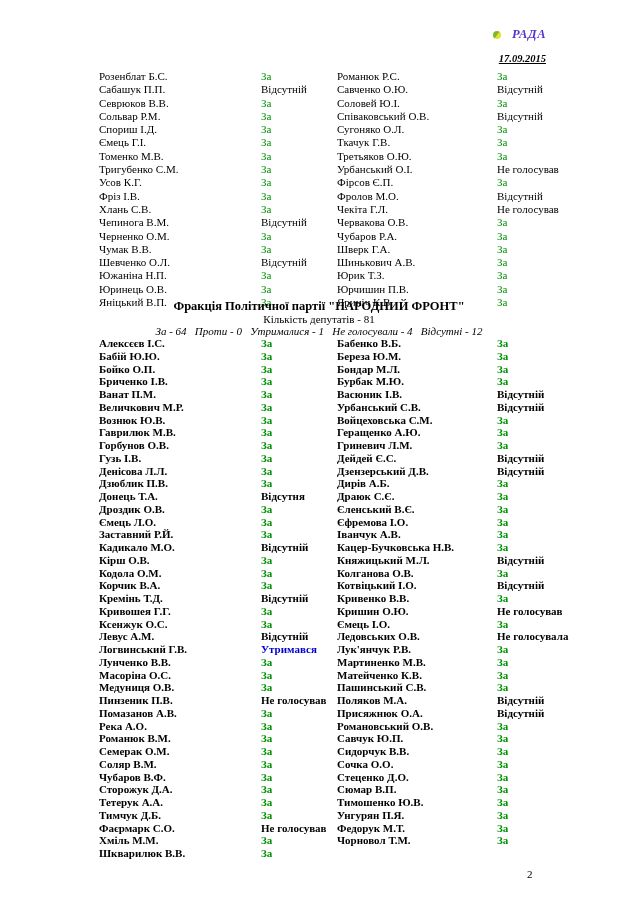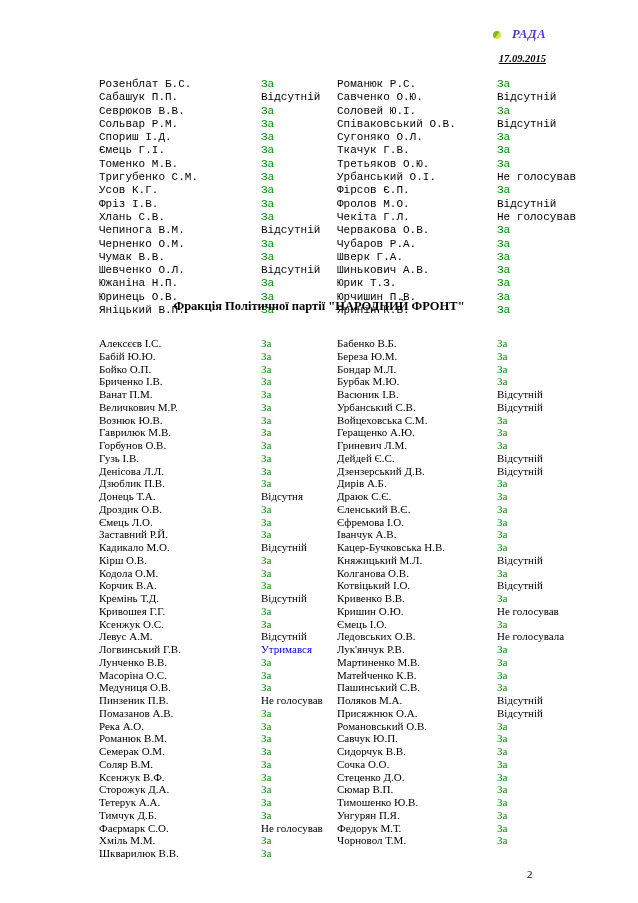--- a/index.html
+++ b/index.html
@@ -33,22 +33,22 @@
     text-decoration: underline; margin-top: 11px;
   }
 
   
   .roster {
     position: absolute; left: 99px; width: 475px;
     display: grid;
     grid-template-columns: 162px 76px 160px auto;
     font-size: 11px;
   }
-  #section1 { top: 78px; line-height: 13.3px; font-family: Liberation Mono, monospace; }
-  #section2 { top: 337px; line-height: 12.75px; }
+  #section1 { top: 70px; line-height: 13.3px; }
+  #section2 { top: 337px; line-height: 12.75px; font-weight: bold; }
   .cell { white-space: nowrap; }
   .status-za { color: #009100; }
   .status-abstain { color: #0000cc; }
   .status-plain { color: #000000; }
 
   
   .faction-header {
     position: absolute; top: 300px; left: 0; width: 638px;
     text-align: center;
   }
@@ -144,20 +144,22 @@
       <div class="cell">Юрчишин П.В.</div>
       <div class="cell status-za">За</div>
       <div class="cell">Яніцький В.П.</div>
       <div class="cell status-za">За</div>
       <div class="cell">Яриніч К.В.</div>
       <div class="cell status-za">За</div>
     </div>
 
   <div class="faction-header">
     <div class="faction-title">Фракція  Політичної партії "НАРОДНИЙ ФРОНТ"</div>
+    <div class="faction-count">Кількість депутатів - 81</div>
+    <div class="faction-stats">За - 64   Проти - 0   Утрималися - 1   Не голосували - 4   Відсутні - 12</div>
   </div>
 
   <div id="section2" class="roster">
       <div class="cell">Алексєєв І.С.</div>
       <div class="cell status-za">За</div>
       <div class="cell">Бабенко В.Б.</div>
       <div class="cell status-za">За</div>
       <div class="cell">Бабій Ю.Ю.</div>
       <div class="cell status-za">За</div>
       <div class="cell">Береза Ю.М.</div>
@@ -283,21 +285,21 @@
       <div class="cell">Савчук Ю.П.</div>
       <div class="cell status-za">За</div>
       <div class="cell">Семерак О.М.</div>
       <div class="cell status-za">За</div>
       <div class="cell">Сидорчук В.В.</div>
       <div class="cell status-za">За</div>
       <div class="cell">Соляр В.М.</div>
       <div class="cell status-za">За</div>
       <div class="cell">Сочка О.О.</div>
       <div class="cell status-za">За</div>
-      <div class="cell">Ксенжук В.Ф.</div>
+      <div class="cell">Чубаров В.Ф.</div>
       <div class="cell status-za">За</div>
       <div class="cell">Стеценко Д.О.</div>
       <div class="cell status-za">За</div>
       <div class="cell">Сторожук Д.А.</div>
       <div class="cell status-za">За</div>
       <div class="cell">Сюмар В.П.</div>
       <div class="cell status-za">За</div>
       <div class="cell">Тетерук А.А.</div>
       <div class="cell status-za">За</div>
       <div class="cell">Тимошенко Ю.В.</div>

